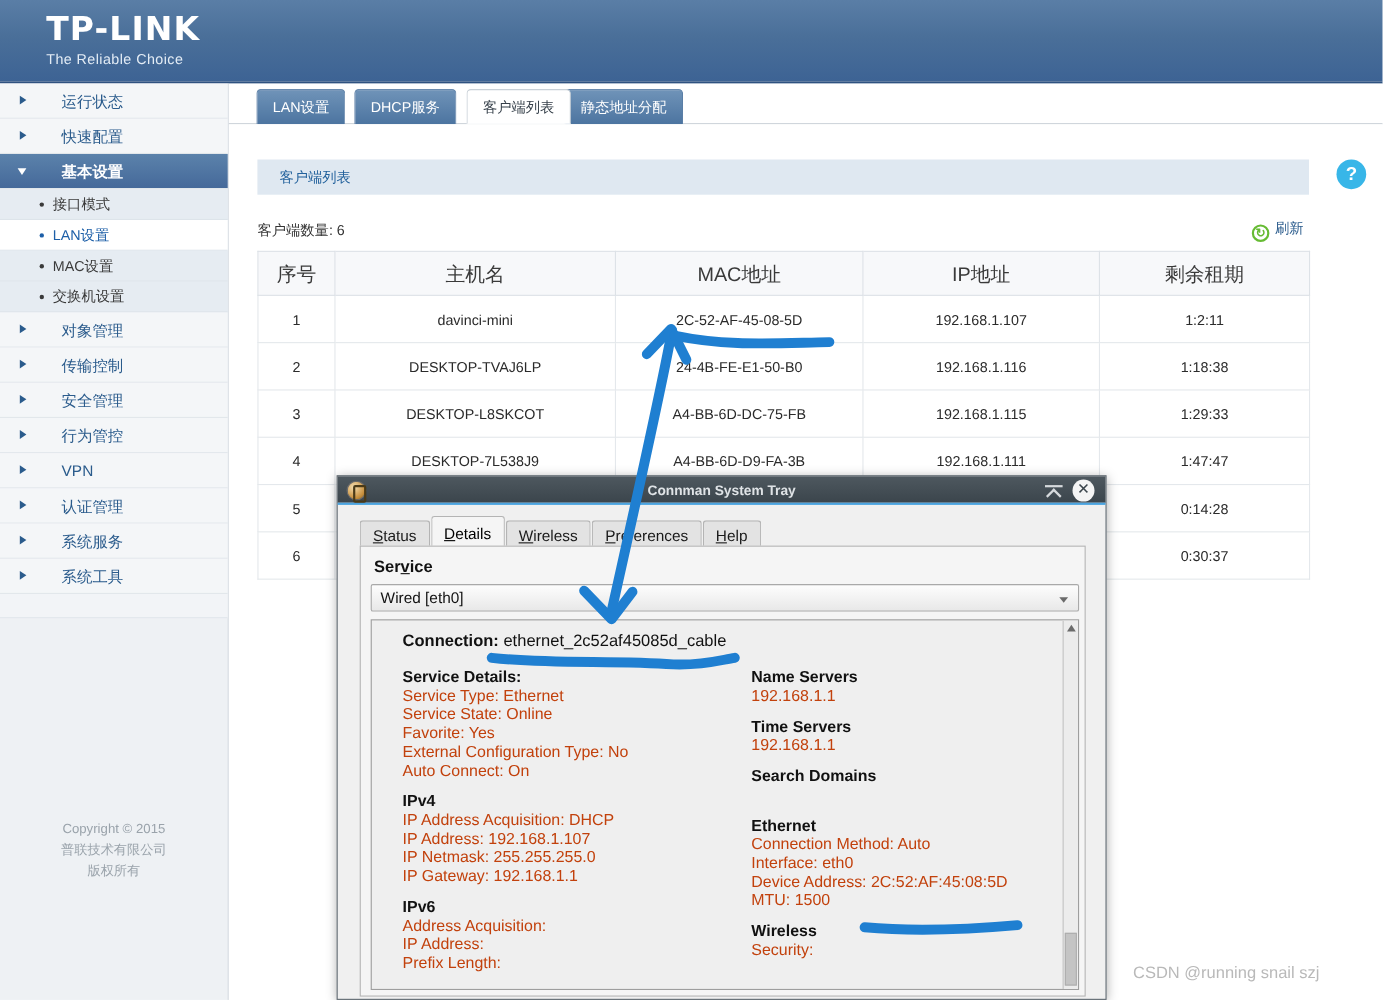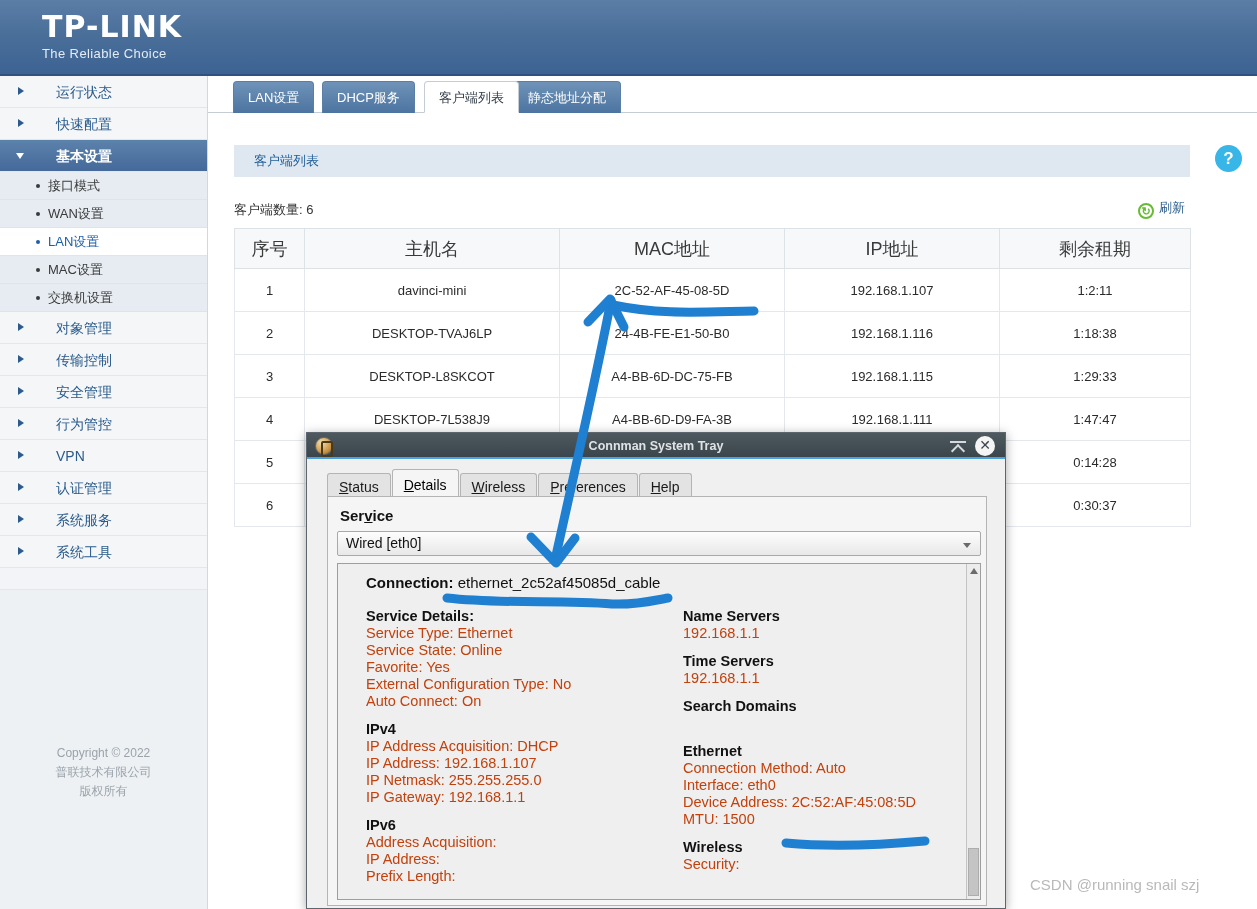--- a/index.html
+++ b/index.html
@@ -261,36 +261,35 @@
     <div class="logo-sub">The Reliable Choice</div>
   </div>
 </div>
 
 <div class="sidebar">
   <div id="nav-host">
       <div class="nav-item group"><span class="tri"></span><span class="lbl">运行状态</span></div>
       <div class="nav-item group"><span class="tri"></span><span class="lbl">快速配置</span></div>
       <div class="nav-item active"><span class="tri-down"></span><span class="lbl">基本设置</span></div>
       <div class="sub-item"><span class="dot"></span><span class="">接口模式</span></div>
-      <div class="sub-item"><span class="dot"></span><span class="">WAN设置</span></div>
       <div class="sub-item cur"><span class="dot"></span><span class="">LAN设置</span></div>
       <div class="sub-item"><span class="dot"></span><span class="">MAC设置</span></div>
       <div class="sub-item"><span class="dot"></span><span class="">交换机设置</span></div>
       <div class="nav-item group"><span class="tri"></span><span class="lbl">对象管理</span></div>
       <div class="nav-item group"><span class="tri"></span><span class="lbl">传输控制</span></div>
       <div class="nav-item group"><span class="tri"></span><span class="lbl">安全管理</span></div>
       <div class="nav-item group"><span class="tri"></span><span class="lbl">行为管控</span></div>
       <div class="nav-item group"><span class="tri"></span><span class="lbl">VPN</span></div>
       <div class="nav-item group"><span class="tri"></span><span class="lbl">认证管理</span></div>
       <div class="nav-item group"><span class="tri"></span><span class="lbl">系统服务</span></div>
       <div class="nav-item group"><span class="tri"></span><span class="lbl">系统工具</span></div>
     </div>
   <div class="nav-gap"></div>
   <div class="copyright">
-    <div>Copyright © 2022</div>
+    <div>Copyright © 2015</div>
     <div>普联技术有限公司</div>
     <div>版权所有</div>
   </div>
 </div>
 
 <div class="tabstrip">
   <div id="tab-host">
       <div class="tab" style="left: 25px;"><span>LAN设置</span></div>
       <div class="tab" style="left: 114px;"><span>DHCP服务</span></div>
       <div class="tab sel" style="left: 216px;"><span>客户端列表</span></div>

